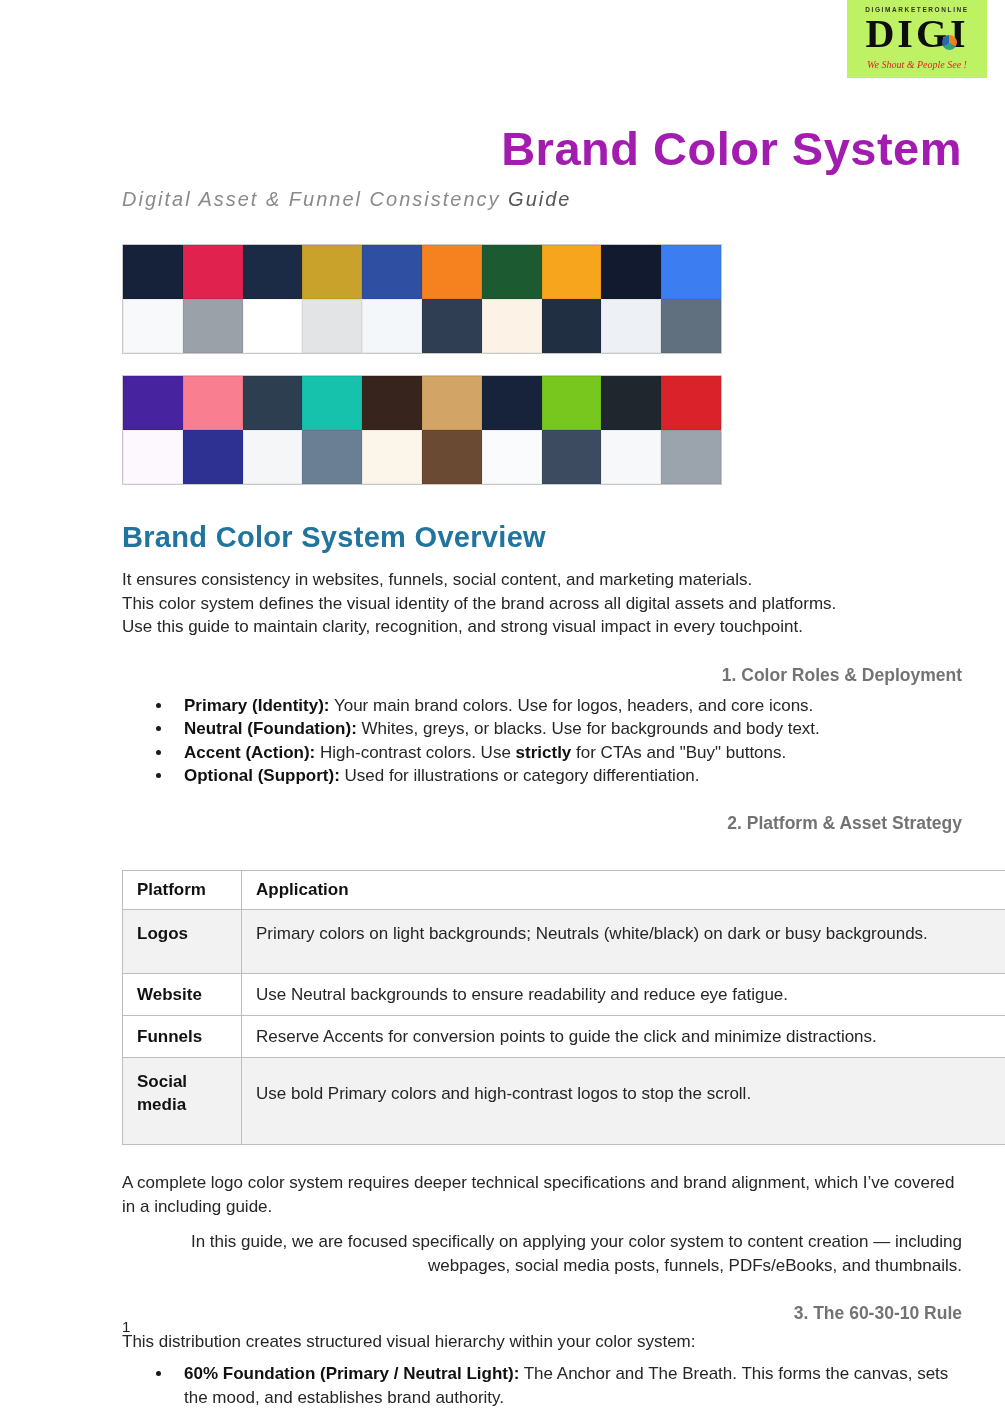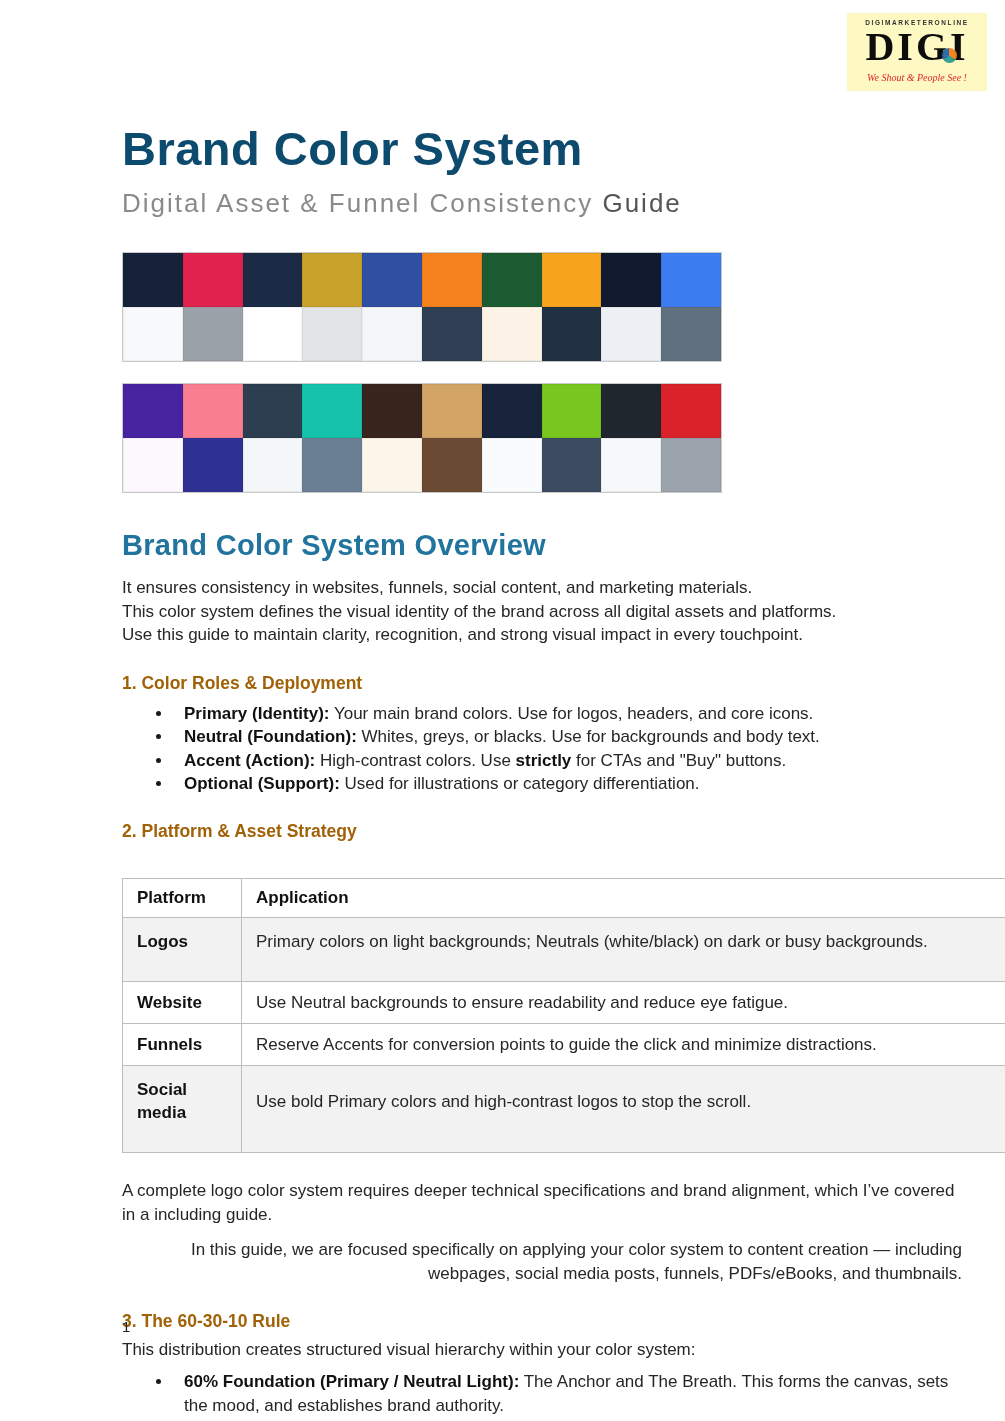--- a/index.html
+++ b/index.html
@@ -4,45 +4,45 @@
 <style>
   html,body{margin:0;padding:0;}
   body{
     width:1005px;height:1421px;background:#ffffff;position:relative;overflow:hidden;
     font-family:"Liberation Sans", sans-serif;color:#222;
   }
   .page{position:relative;width:100%;height:100%;}
   .content{position:absolute;left:122px;right:43px;top:0;}
 
   
-  .logo{position:absolute;top:13px;right:18px;width:132px;text-align:center;background:#fef9c3;padding:6px 4px 8px;}
+  .logo{position:absolute;top:0;right:18px;width:132px;text-align:center;background:#bef264;padding:6px 4px 8px;}
   .logo-caption{font-size:6.5px;letter-spacing:1.6px;color:#333;font-weight:bold;margin-bottom:1px;}
   .logo-wordmark{position:relative;font-family:"Liberation Serif", serif;font-weight:bold;font-size:40px;line-height:1;color:#0d0d0d;letter-spacing:3px;}
   .logo-mark{position:absolute;right:26px;bottom:4px;width:15px;height:15px;border-radius:50%;
     background:conic-gradient(#f08019 0 35%, #2a9d8f 35% 65%, #2165a8 65% 100%);opacity:.95;}
   .logo-tagline{font-family:"Liberation Serif", serif;font-style:italic;font-size:10px;color:var(--tagline-red,#e02424);margin-top:5px;}
 
   
-  .title{margin:124px 0 0 0;font-size:47px;line-height:1.05;font-weight:bold;color:#0c4a6e;letter-spacing:.5px;}
-  .subtitle{margin-top:15px;font-size:26px;letter-spacing:2px;font-weight:normal;}
+  .title{margin:124px 0 0 0;font-size:47px;line-height:1.05;font-weight:bold;color:#a21caf;letter-spacing:.5px;text-align:right;}
+  .subtitle{margin-top:15px;font-size:20px;letter-spacing:2px;font-weight:normal;font-style:italic;}
   .subtitle .sub-main{color:#8a8a8a;}
   .subtitle .sub-accent{color:#555555;}
 
   
   .swatch-grid{width:598px;height:108px;display:grid;grid-template-columns:repeat(10,1fr);grid-template-rows:54px 54px;
     border:1px solid #c9c9c9;box-sizing:content-box;}
   .grid-1{margin-top:33px;}
   .grid-2{margin-top:21px;}
   .swatch{box-shadow:inset 0 0 0 1px rgba(0,0,0,0.05);}
 
   
   .overview-heading{margin:36px 0 14px 0;font-size:29px;font-weight:bold;letter-spacing:.3px;color:var(--heading-accent,#20749e);}
   .body-line{font-size:17px;line-height:23.5px;color:#262626;}
 
-  .section-heading{margin:26px 0 0 0;font-size:17.5px;font-weight:bold;color:#a16207;}
+  .section-heading{margin:26px 0 0 0;font-size:17.5px;font-weight:bold;color:#737373;text-align:right;}
   ul.bullets{margin:8px 0 0 0;padding-left:62px;list-style:none;}
   ul.bullets li{position:relative;font-size:17px;line-height:23px;margin-bottom:0.5px;color:#262626;}
   ul.bullets li::before{content:"";position:absolute;left:-28px;top:9px;width:5px;height:5px;border-radius:50%;background:#1a1a1a;}
   ul.bullets li.tall{line-height:24px;margin-bottom:18px;}
   .b-label{font-weight:bold;color:#111;}
   .b-bold{font-weight:bold;color:#111;}
 
   
   table.platform-table{margin-top:36px;border-collapse:collapse;width:960px;font-size:17px;color:#262626;}
   table.platform-table th, table.platform-table td{border:1px solid #bdbdbd;text-align:left;vertical-align:middle;padding:8px 14px;}

